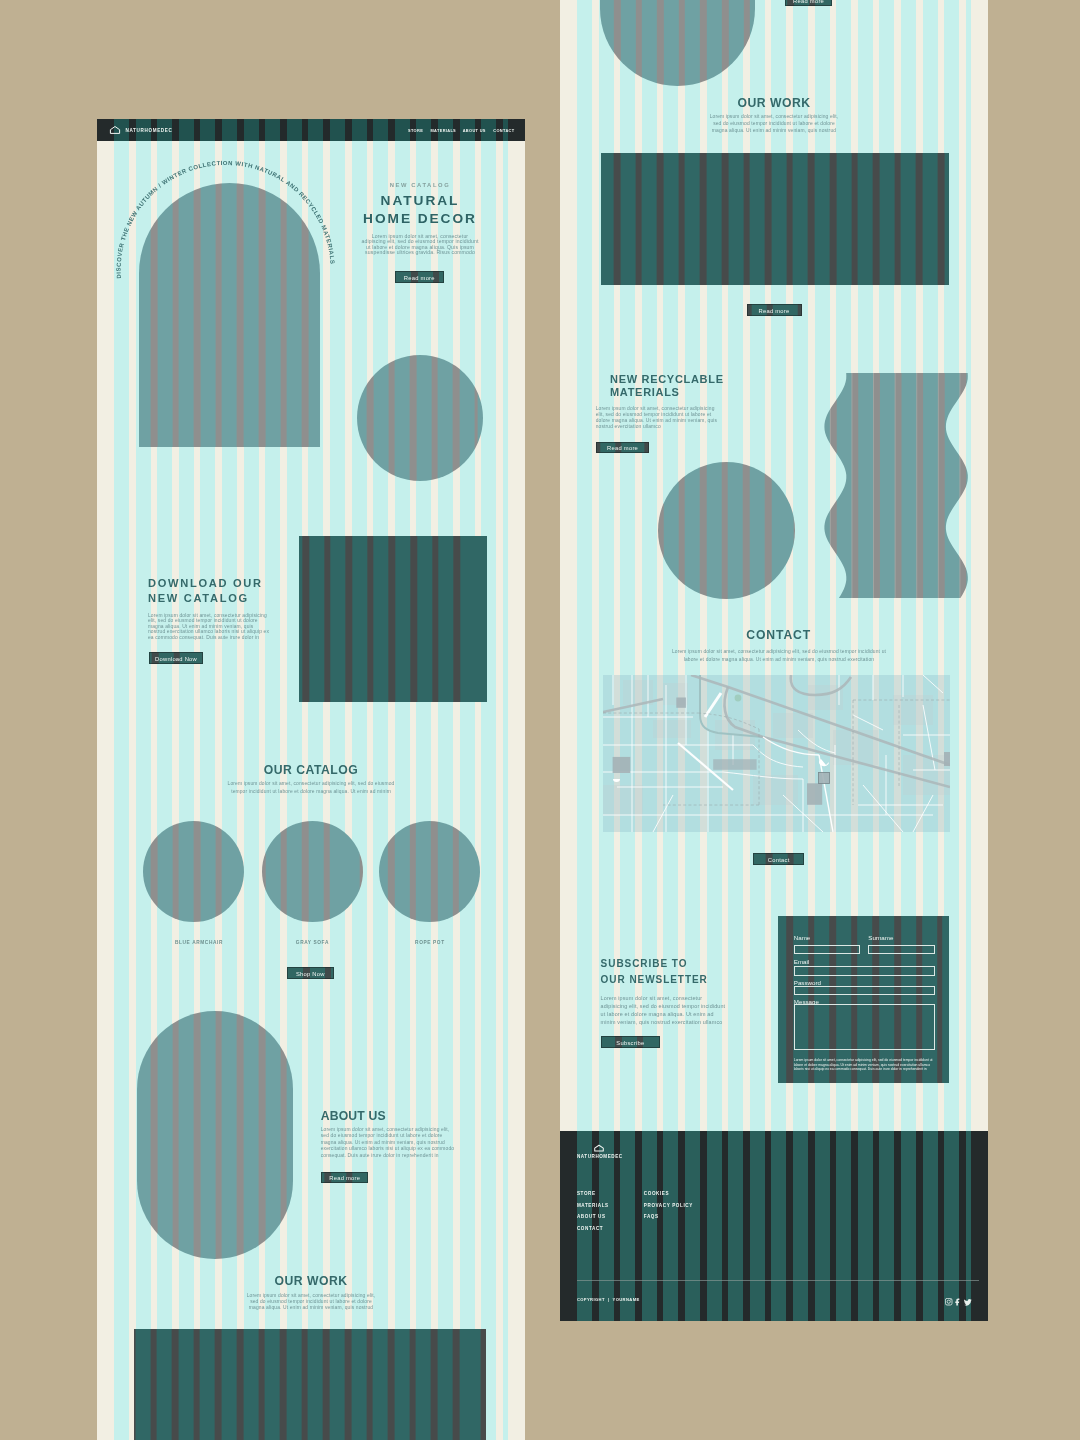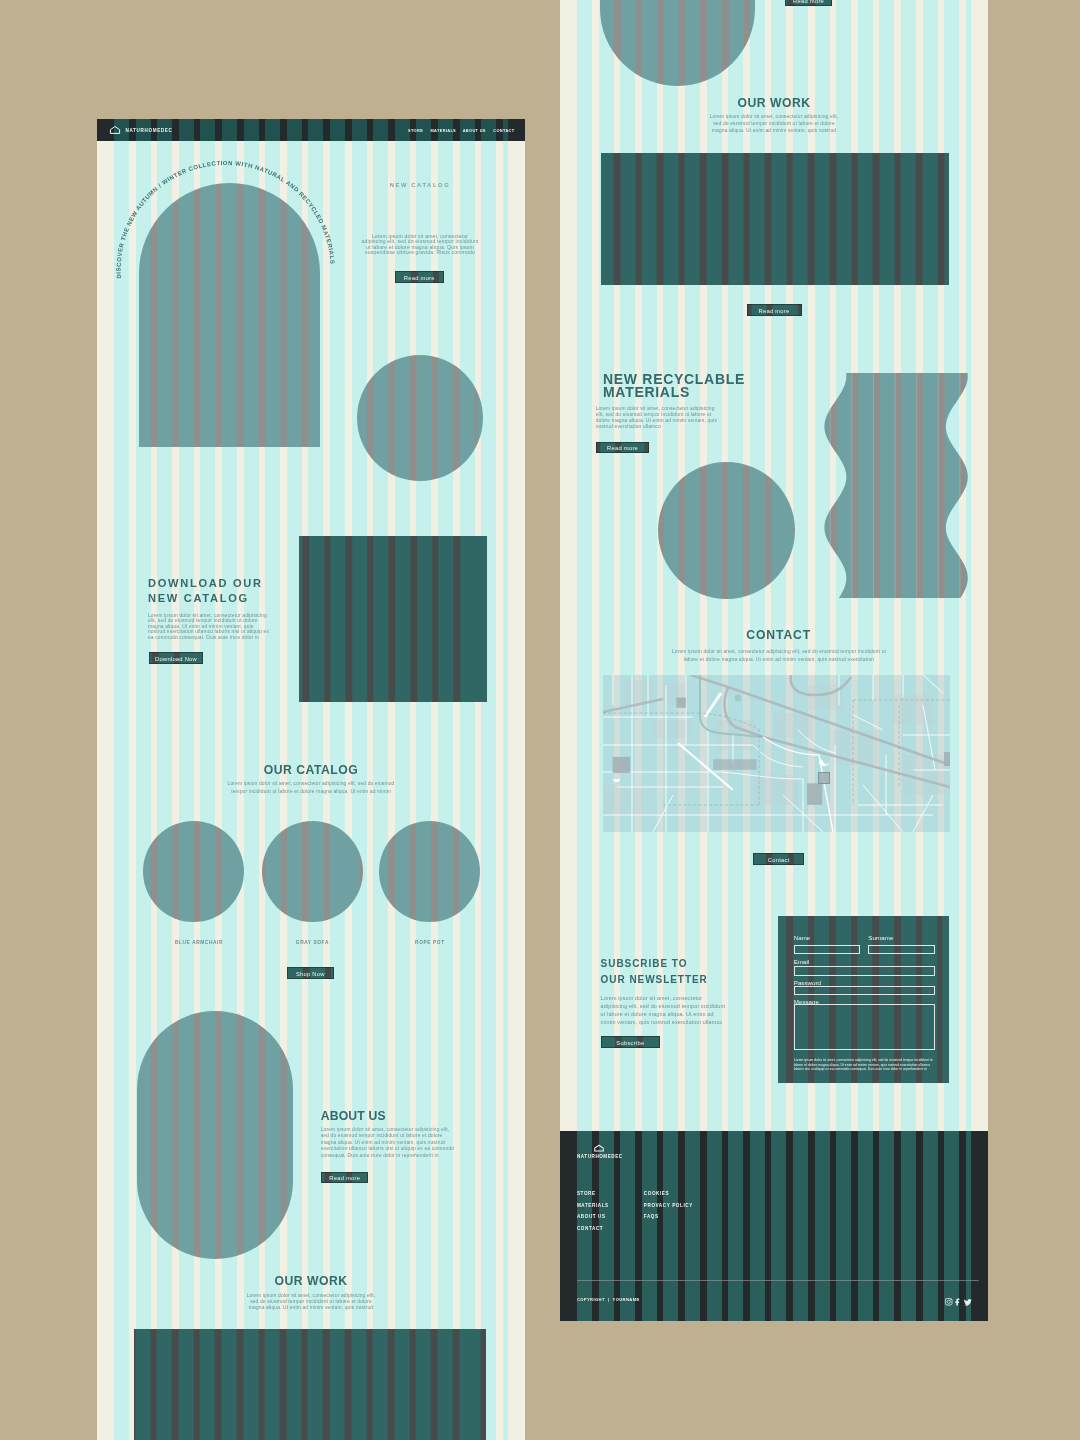--- a/index.html
+++ b/index.html
@@ -46,20 +46,21 @@
   <defs>
         <path id="arcp" d="M 24 159.5 A 105 105 0 1 1 233.5 156.5" fill="none"></path>
       </defs>
   <text font-family="Liberation Sans,sans-serif" font-size="6" font-weight="bold" fill="#3e7273" letter-spacing="0.9">
    <textPath href="#arcp" startOffset="0" textLength="333">DISCOVER THE NEW AUTUMN / WINTER COLLECTION WITH NATURAL AND RECYCLED MATERIALS</textPath>
   </text>
  </svg>
 
  <div class="el" style="left:263px;top:62.5px;width:120px;text-align:center;font-size:5.8px;font-weight:bold;letter-spacing:1.6px;color:#85a19e">NEW CATALOG</div>
 
+ <div class="el" style="left:213px;top:72.5px;width:220px;text-align:center;font-size:13.7px;line-height:18px;font-weight:bold;letter-spacing:1.95px;color:#2e6365">NATURAL<br>HOME DECOR</div>
 
  <div class="el p" style="left:264px;top:114.5px;width:118px;text-align:center;font-size:5.1px">Lorem ipsum dolor sit amet, consectetur adipiscing elit, sed do eiusmod tempor incididunt ut labore et dolore magna aliqua. Quis ipsum suspendisse ultrices gravida. Risus commodo</div>
 
  <div class="el bt" style="left:297.8px;top:151.9px;width:49px;height:12.1px;line-height:12.1px;background-position-x:0px">Read more</div>
 
  <div class="el lt" style="left:260px;top:236px;width:126px;height:126px;border-radius:50%;background-position-x:-5.4px"></div>
 
  <div class="el h" style="left:51px;top:456.5px;font-size:11.1px;letter-spacing:1.7px;line-height:15.7px">DOWNLOAD OUR<br>NEW CATALOG</div>
 
  <div class="el p" style="left:51px;top:493.5px;width:122px">Lorem ipsum dolor sit amet, consectetur adipisicing elit, sed do eiusmod tempor incididunt ut dolore magna aliqua. Ut enim ad minim veniam, quis nostrud exercitation ullamco laboris nisi ut aliquip ex ea commodo consequat. Duis aute irure dolor in</div>
@@ -110,21 +111,21 @@
  <div class="el bt" style="left:225.2px;top:-6px;width:46.8px;height:12.1px;line-height:12.1px;background-position-x:-13.8px">Read more</div>
 
  <div class="el h c" style="top:95.5px">OUR WORK</div>
 
  <div class="el p" style="left:149px;top:114px;width:130px;text-align:center;line-height:6.8px">Lorem ipsum dolor sit amet, consectetur adipisicing elit, sed do eiusmod tempor incididunt ut labore et dolore magna aliqua. Ut enim ad minim veniam, quis nostrud</div>
 
  <div class="el md" style="left:41px;top:152.8px;width:347.9px;height:132.4px;background-position-x:-2.4px"></div>
 
  <div class="el bt" style="left:186.5px;top:303.5px;width:55px;height:12.2px;line-height:12.2px;background-position-x:-18.3px">Read more</div>
 
- <div class="el h" style="left:43px;top:372.5px;font-size:14px;letter-spacing:.7px;line-height:13.8px">NEW RECYCLABLE<br>MATERIALS</div>
+ <div class="el h" style="left:50px;top:372.5px;font-size:11px;letter-spacing:.7px;line-height:13.8px">NEW RECYCLABLE<br>MATERIALS</div>
 
  <div class="el p" style="left:35.7px;top:406.4px;width:126px;line-height:5.8px">Lorem ipsum dolor sit amet, consectetur adipisicing elit, sed do eiusmod tempor incididunt ut labore et dolore magna aliqua. Ut enim ad minim veniam, quis nostrud evercitation ullamco</div>
 
  <div class="el bt" style="left:35.7px;top:441.9px;width:53.8px;height:10.9px;line-height:10.9px;background-position-x:-18.7px">Read more</div>
 
  <div class="el lt" style="left:98.1px;top:462.2px;width:137.3px;height:137.3px;border-radius:50%;background-position-x:-16.3px"></div>
 
  <svg class="el" style="left:263.5px;top:373px" width="144" height="227" viewBox="0 0 144 227">
   <defs>
         <pattern id="wstr" x="-8.9" y="0" width="21.6" height="10" patternUnits="userSpaceOnUse">

